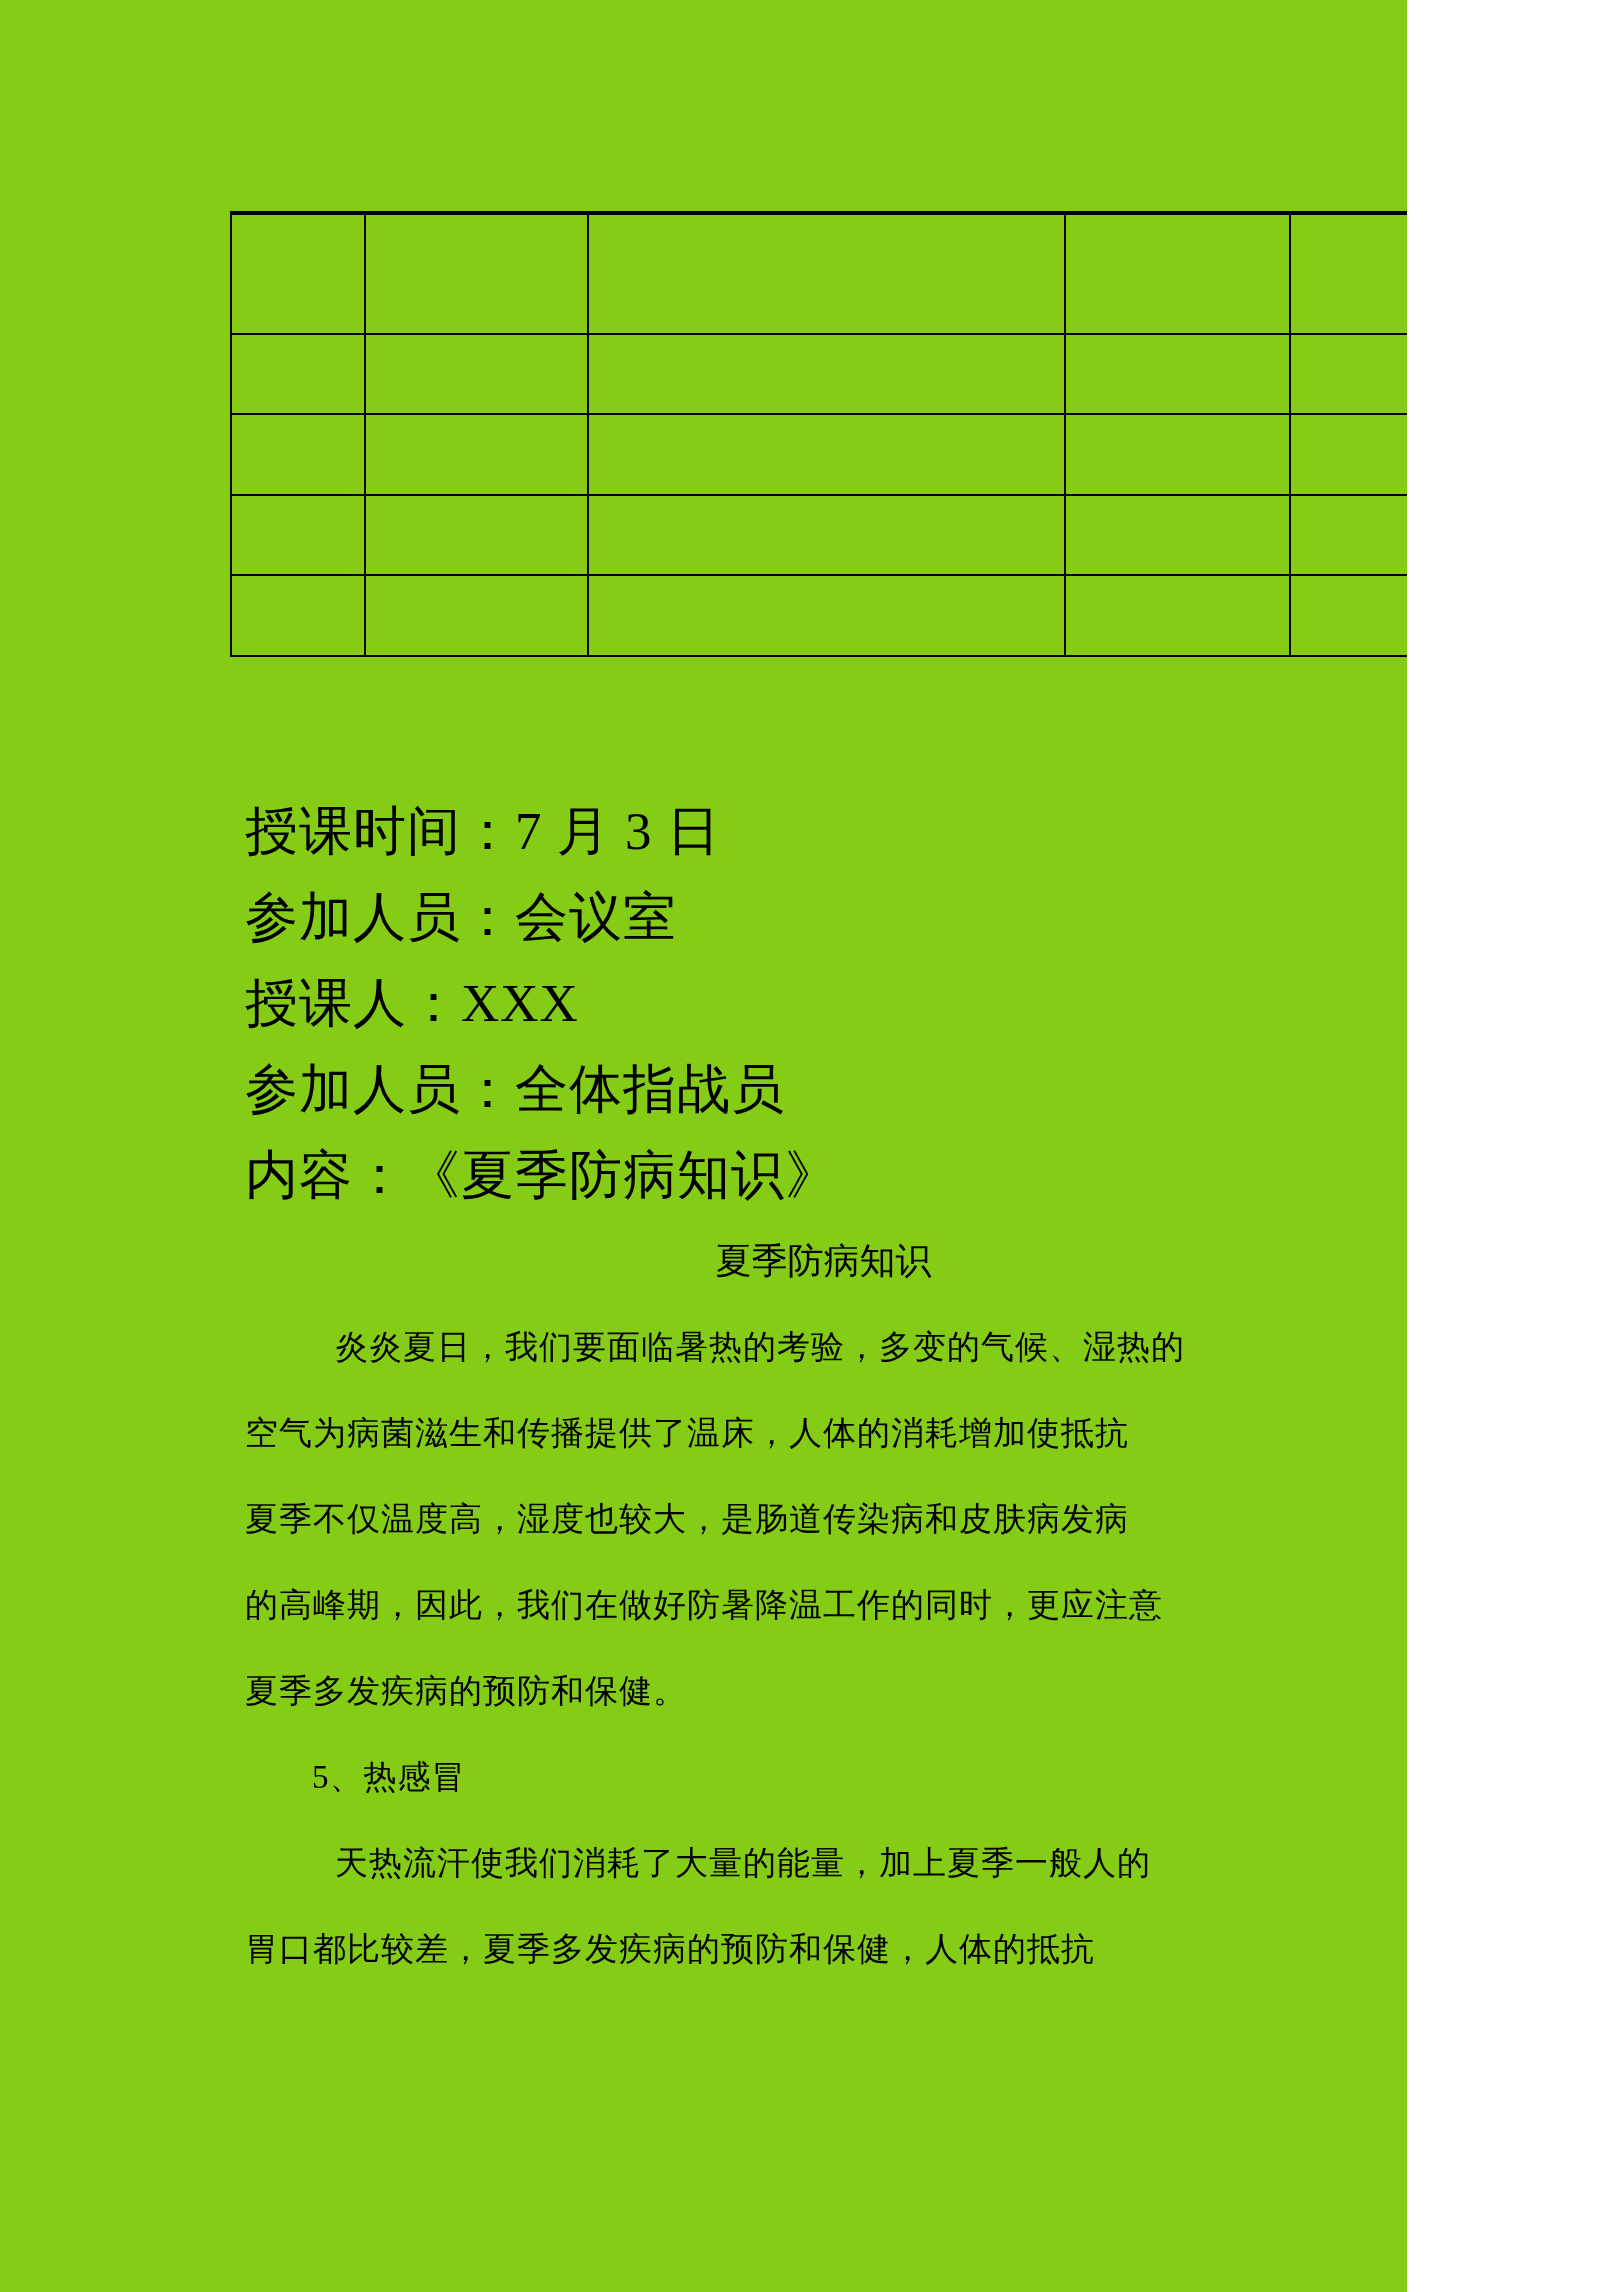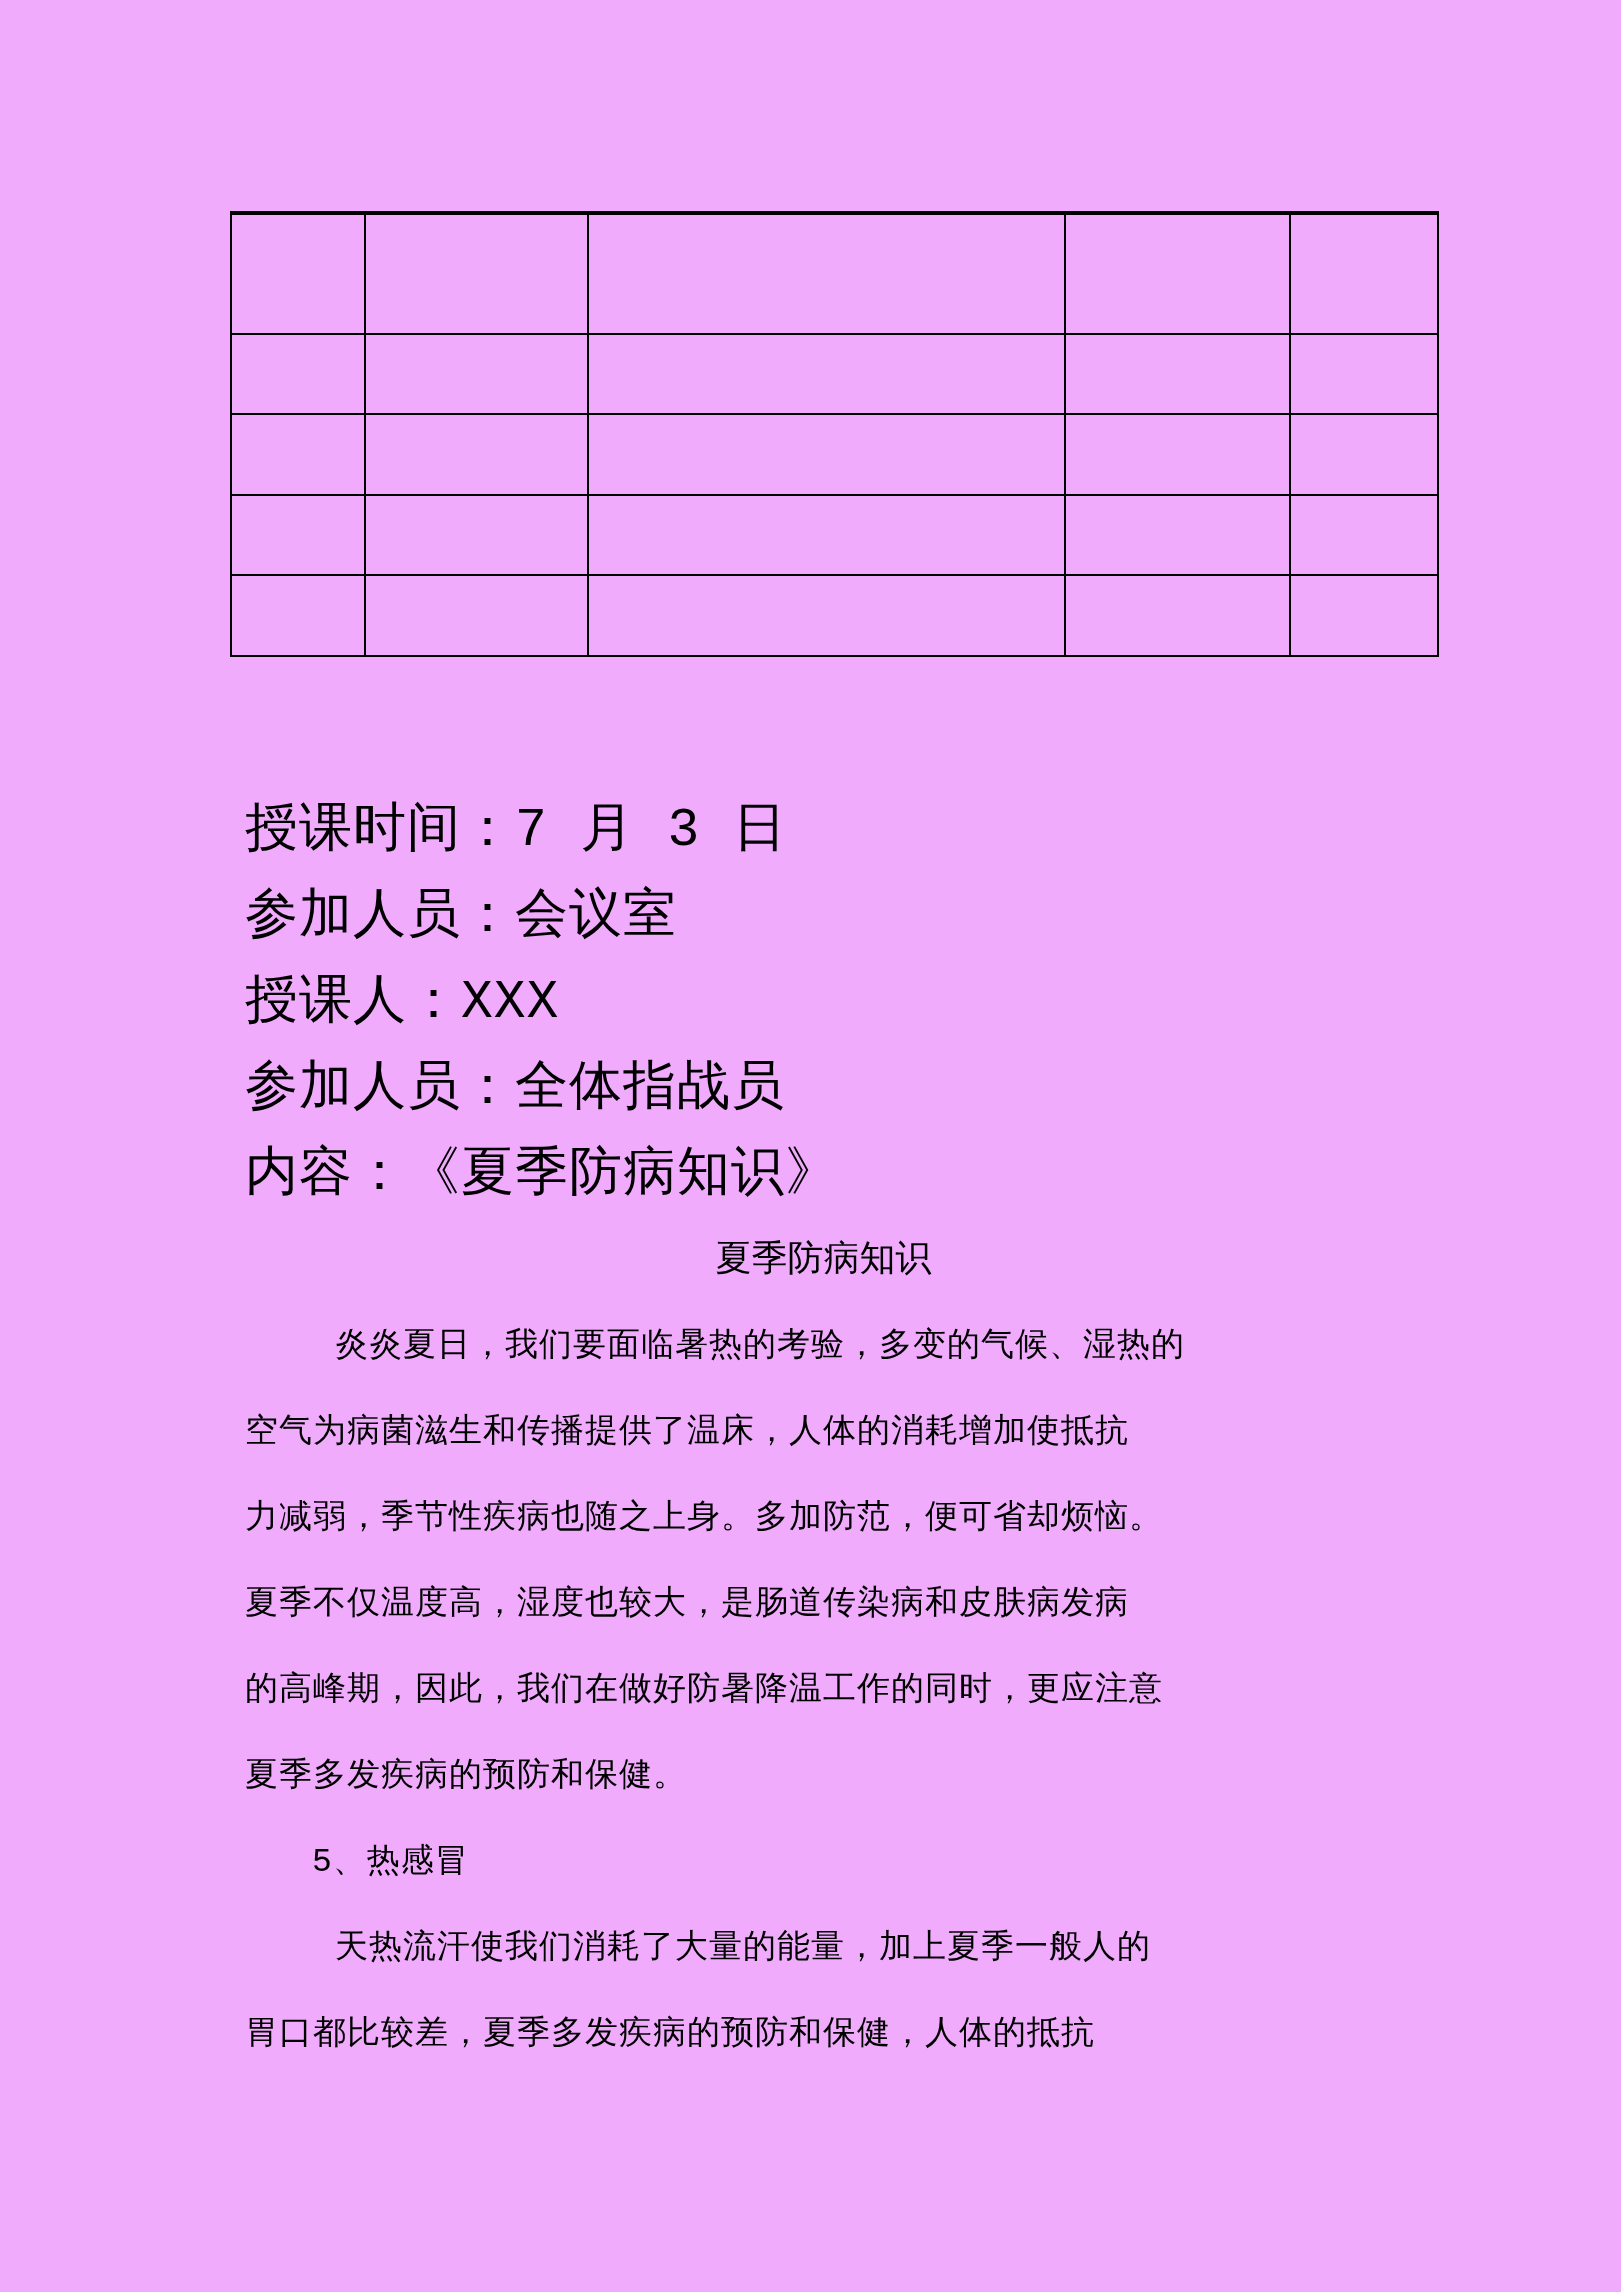--- a/index.html
+++ b/index.html
@@ -2,25 +2,25 @@
 <html><head>
 <meta charset="utf-8">
 <style>
   html, body {
     margin: 0;
     padding: 0;
     background: #ffffff;
   }
   .page {
     position: relative;
-    width: 1621px;
+    width: 1407px;
     height: 2293px;
-    background: #f0abfc;
+    background: #84cc16;
     overflow: hidden;
-    font-family: Liberation Mono, monospace;
+    font-family: Liberation Serif, serif;
     color: #000000;
   }
 
   
   .doc-table {
     position: absolute;
     left: 230px;
     top: 211px;
     width: 1209px;
     height: 446px;
@@ -126,21 +126,20 @@
     <div class="line info-line">授课时间：7 月 3 日</div>
     <div class="line info-line">参加人员：会议室</div>
     <div class="line info-line">授课人：XXX</div>
     <div class="line info-line">参加人员：全体指战员</div>
     <div class="line info-line">内容：《夏季防病知识》</div>
 
     <div class="line title-line">夏季防病知识</div>
 
     <div class="line body-line indent-2">炎炎夏日，我们要面临暑热的考验，多变的气候、湿热的</div>
     <div class="line body-line">空气为病菌滋生和传播提供了温床，人体的消耗增加使抵抗</div>
-    <div class="line body-line">力减弱，季节性疾病也随之上身。多加防范，便可省却烦恼。</div>
     <div class="line body-line">夏季不仅温度高，湿度也较大，是肠道传染病和皮肤病发病</div>
     <div class="line body-line">的高峰期，因此，我们在做好防暑降温工作的同时，更应注意</div>
     <div class="line body-line">夏季多发疾病的预防和保健。</div>
 
     <div class="line body-line indent-list">5、热感冒</div>
 
     <div class="line body-line indent-2">天热流汗使我们消耗了大量的能量，加上夏季一般人的</div>
     <div class="line body-line">胃口都比较差，夏季多发疾病的预防和保健，人体的抵抗</div>
   </div>
 

